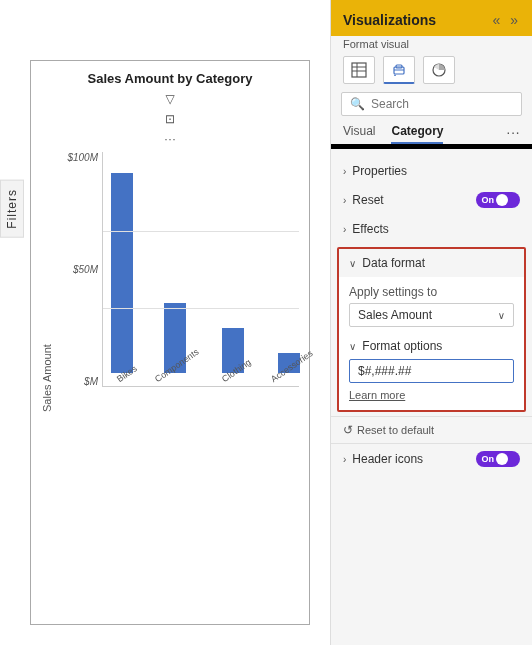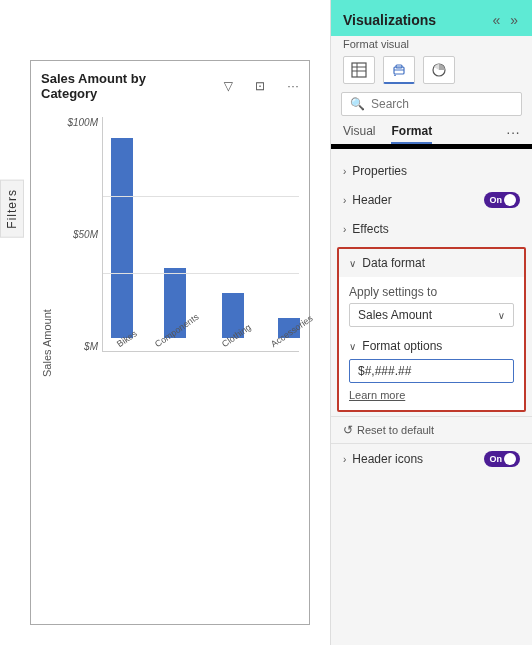--- a/index.html
+++ b/index.html
@@ -43,22 +43,23 @@
       border: 1px solid #aaa;
       margin: 60px 20px 20px 30px;
       padding: 10px;
       position: relative;
       flex: 1;
     }
 
     .chart-title-row {
       display: flex;
       align-items: center;
-      gap: 22px;
-      margin-bottom: 16px;
+      gap: 6px;
+      margin-bottom: 6px;
+      flex-direction: column;
     }
 
     .chart-title {
       font-size: 13px;
       font-weight: 600;
       color: #222;
     }
 
     .chart-icon {
       color: #555;
@@ -161,21 +162,21 @@
       display: flex;
       flex-direction: column;
       overflow: hidden;
     }
 
     .panel-header {
       display: flex;
       justify-content: space-between;
       align-items: center;
       padding: 10px 12px 6px 12px;
-      background: #5eead4;
+      background: #eab308;
     }
 
     .panel-title {
       font-size: 14px;
       font-weight: 600;
       color: #222;
     }
 
     .panel-header-icons {
       display: flex;
@@ -412,23 +413,23 @@
     .toggle-circle {
       width: 12px;
       height: 12px;
       background: #fff;
       border-radius: 50%;
     }
 
     .toggle-on-wrapper {
       display: flex;
       align-items: center;
-      background: #4c1d95;
+      background: #6d28d9;
       border-radius: 10px;
-      padding: 2px 4px 2px 6px;
+      padding: 2px 12px 2px 6px;
       gap: 2px;
       margin-left: auto;
     }
 
     
     .grid-line {
       position: absolute;
       left: 0;
       right: 0;
       height: 1px;
@@ -525,35 +526,35 @@
   <div class="search-box">
     <span class="search-icon">🔍</span>
     <input type="text" class="search-input" placeholder="Search" style="">
   </div>
 
   <div class="nav-tabs">
     <div class="nav-tab">
       <span>Visual</span>
     </div>
     <div class="nav-tab active">
-      <span>Format</span>
+      <span>Category</span>
     </div>
     <div class="nav-tab-more">···</div>
   </div>
 
   <div class="panel-content">
 
     <div class="section-row">
       <span class="chevron">›</span>
       <span class="section-label">Properties</span>
     </div>
 
     <div class="section-row">
       <span class="chevron">›</span>
-      <span class="section-label">Header</span>
+      <span class="section-label">Reset</span>
       <div class="toggle-on-wrapper">
         <span style="font-size:9px;color:#fff;font-weight:600;">On</span>
         <div class="toggle-circle"></div>
       </div>
     </div>
 
     <div class="section-row">
       <span class="chevron">›</span>
       <span class="section-label">Effects</span>
     </div>

